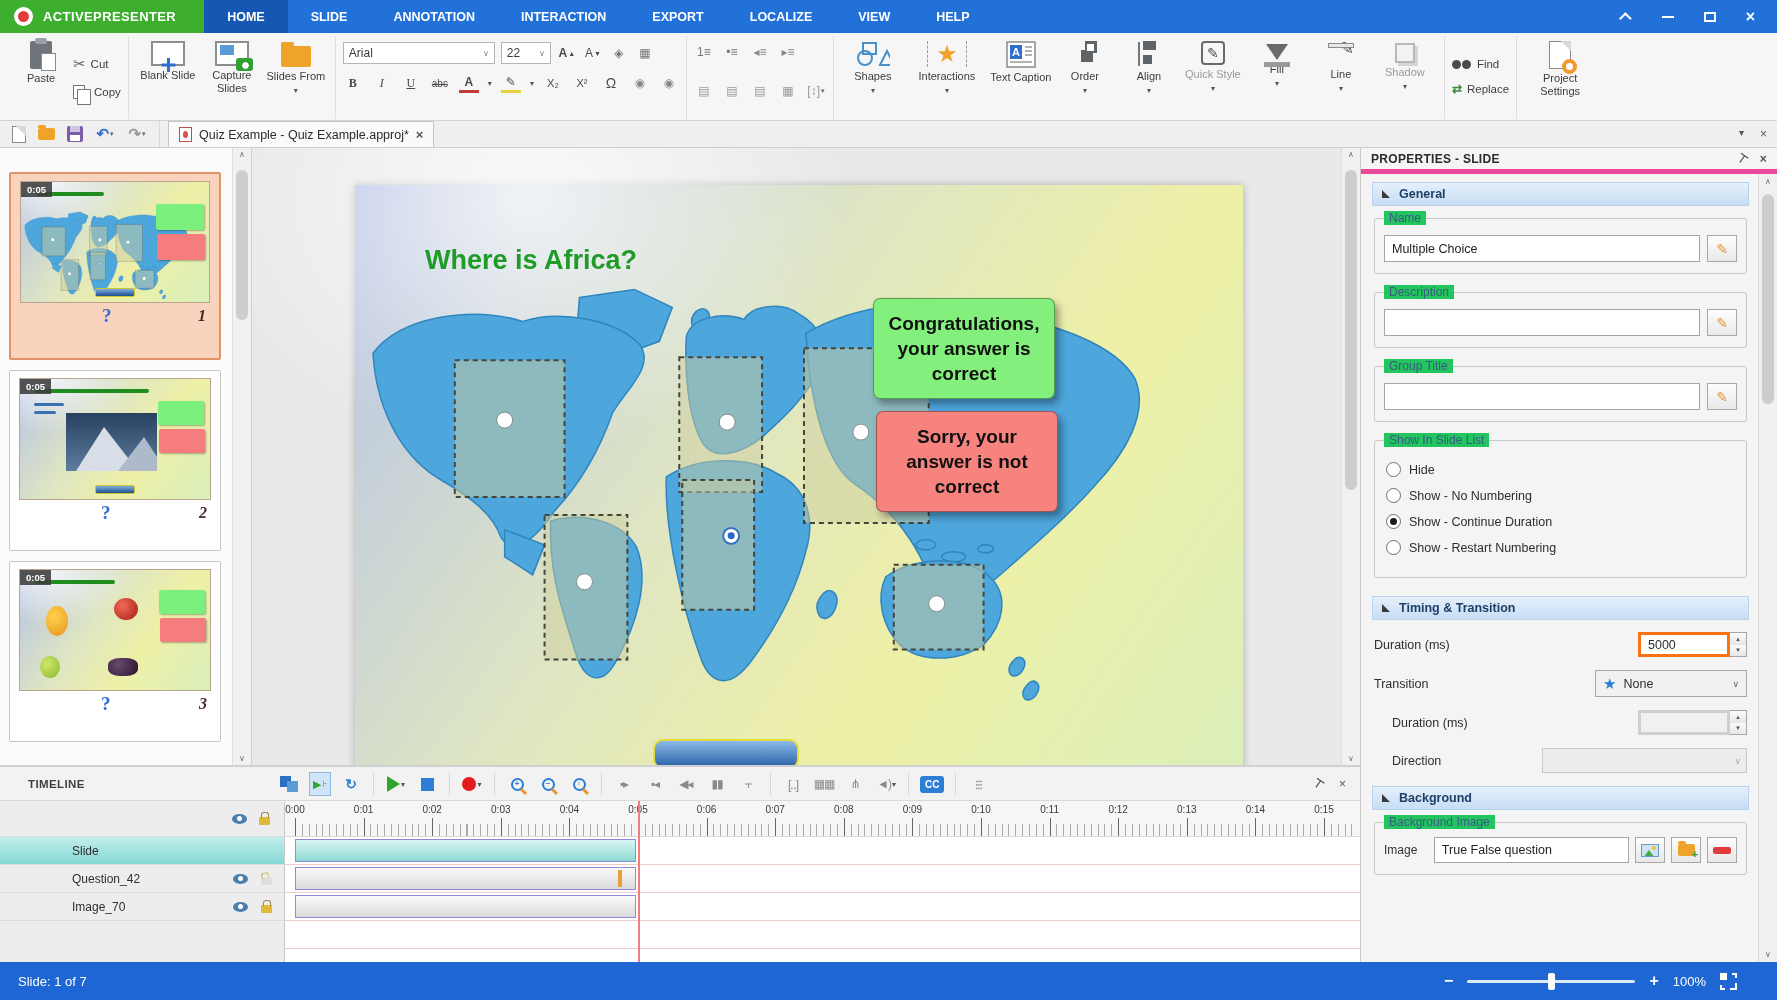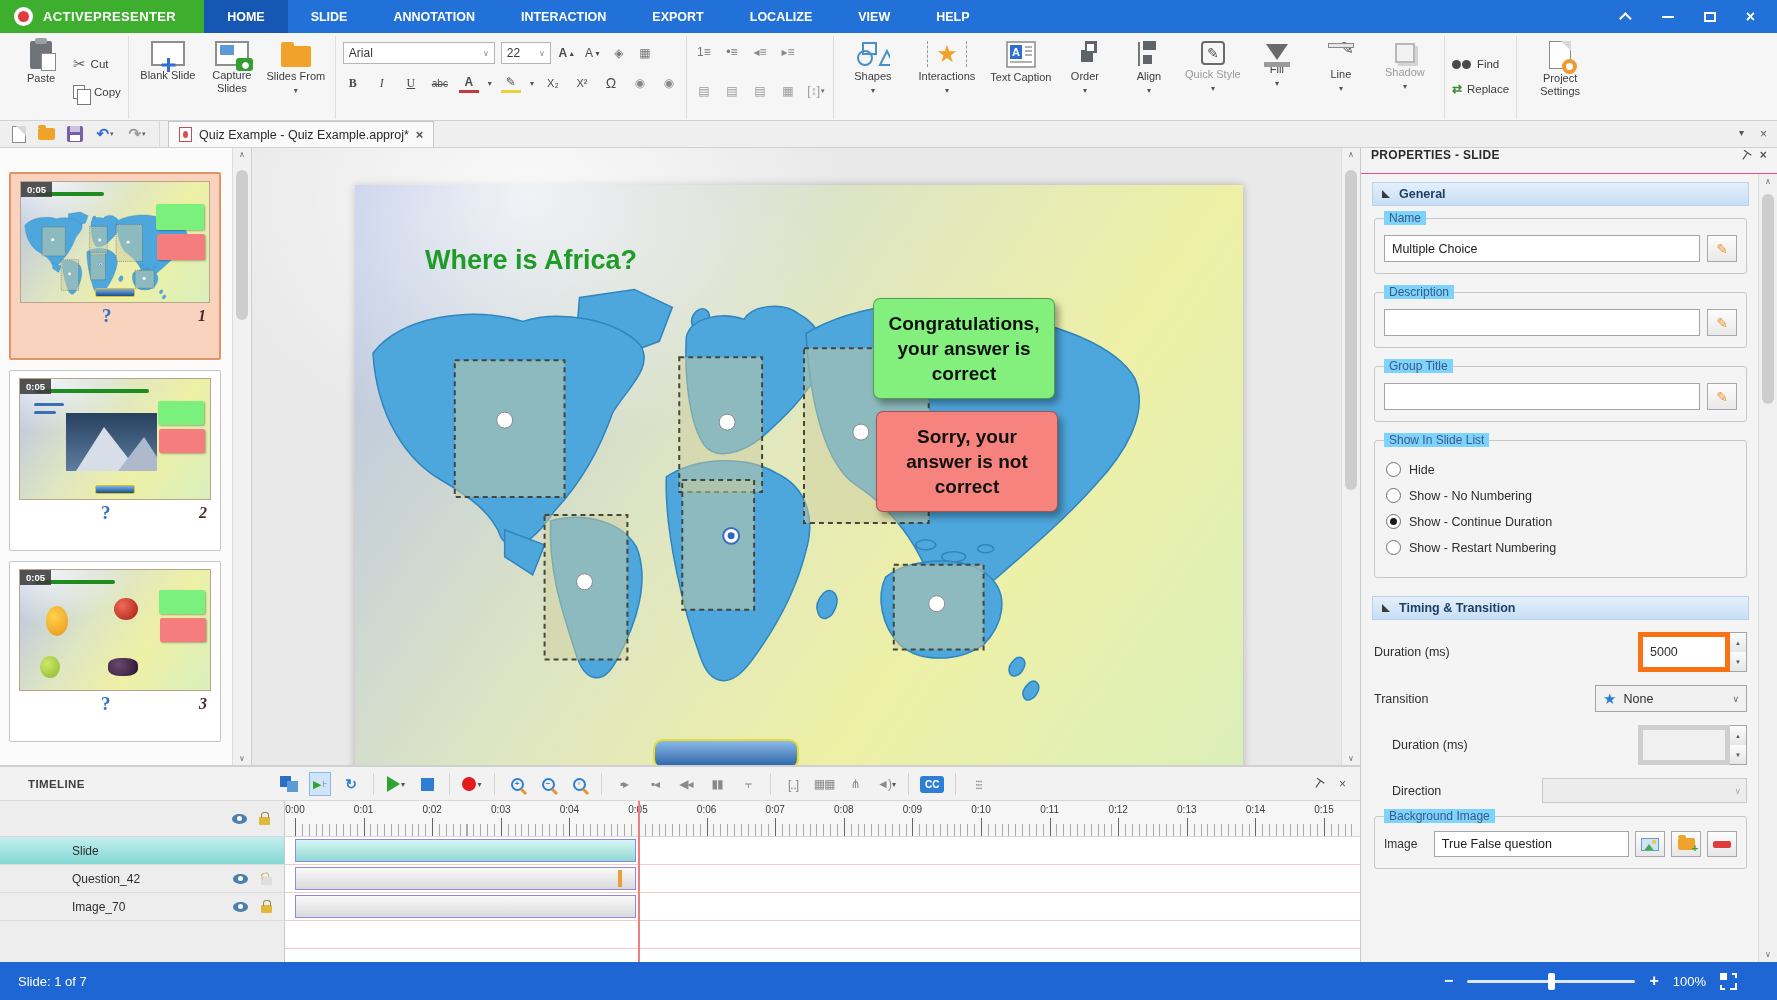--- a/index.html
+++ b/index.html
@@ -127,40 +127,40 @@
 .slide .sheen{position:absolute;left:-18%;top:-38%;width:75%;height:80%;border-radius:50%;background:radial-gradient(ellipse,rgba(255,255,255,.75),rgba(255,255,255,0) 68%)}
 .mapsvg{position:absolute;left:0;top:0;width:100%;height:580px}
 .slidetitle{position:absolute;left:70px;top:60px;font-size:27px;font-weight:bold;color:#1f9b27;font-family:"Liberation Sans",sans-serif}
 .cap{position:absolute;width:182px;padding:12px 10px;border-radius:7px;border:1px solid rgba(0,0,0,.35);box-shadow:4px 5px 7px rgba(0,0,0,.35);font-weight:bold;font-size:19px;text-align:center;line-height:1.32;color:#111}
 .cap.green{left:518px;top:113px;background:#83f07d}
 .cap.red{left:521px;top:226px;background:#f6837d}
 .submitbtn{position:absolute;left:298px;top:554px;width:146px;height:30px;border-radius:10px;border:2px solid #e4dc3a;background:linear-gradient(#8cb9e8,#2a62a8)}
 
 
 .props{position:absolute;left:1360px;top:0;width:417px;height:814px;background:#f4f4f5;border-left:1px solid #c9c9c9}
-.ptitle{height:26px;display:flex;padding:0 10px;font-weight:bold;font-size:12px;color:#2b2b2b;letter-spacing:.3px;border-bottom:1px solid #ec4899}
+.ptitle{height:26px;display:flex;align-items:center;padding:0 10px;font-weight:bold;font-size:12px;color:#2b2b2b;letter-spacing:.3px;border-bottom:5px solid #ec4899}
 .ptitle .ticons{margin-left:auto;display:flex;gap:12px;color:#555;font-size:12px}
 .pin{display:inline-block;transform:rotate(35deg);font-weight:bold}
 .pbody{position:absolute;left:0;right:19px;top:26px;bottom:0;padding:5px 9px 0 11px;overflow:hidden}
 .pscroll{position:absolute;right:0;top:26px;bottom:0;width:19px;background:#f0f0f1;border-left:1px solid #ddd;display:flex;flex-direction:column;align-items:center;justify-content:space-between;padding:3px 0;font-size:8px;color:#707070}
 .phead{height:24px;background:linear-gradient(#e5effb,#c7def5);border:1px solid #b9d3ee;display:flex;align-items:center;gap:9px;padding:0 9px;font-weight:bold;font-size:12.5px;color:#1d4066;margin:3px 0 12px}
 .ptri{width:0;height:0;border-bottom:8px solid #3a3a3a;border-right:8px solid transparent}
 .fset{position:relative;border:1px solid #c8c8c8;border-radius:3px;margin:6px 2px 18px;padding:16px 9px 11px}
-.leg{position:absolute;top:-8px;left:9px;background:#7dd3fc;padding:0 5px;color:#3a5a84;font-size:12px}
+.leg{position:absolute;top:-8px;left:9px;background:#22c55e;padding:0 5px;color:#3a5a84;font-size:12px}
 .inrow{display:flex;align-items:center;gap:7px}
 .pinput{flex:1;height:27px;border:1px solid #a5a5a5;background:#fff;font-family:"Liberation Sans",sans-serif;font-size:12.5px;color:#222;padding:0 7px;outline:none}
 .editbtn{width:30px;height:27px;border:1px solid #a8a8a8;background:linear-gradient(#fdfdfd,#e9e9e9);display:flex;align-items:center;justify-content:center;color:#e8962e;font-size:14px}
 .radio{display:flex;align-items:center;gap:8px;margin:11px 2px;font-size:12.5px;color:#2e2e2e}
 .rdot{width:15px;height:15px;border-radius:50%;border:1px solid #6f6f6f;background:#fff;position:relative;flex:none}
 .rdot.on:after{content:"";position:absolute;inset:3px;border-radius:50%;background:#1a1a1a}
 .prow{display:flex;align-items:center;margin:11px 2px 13px;font-size:12.5px;color:#2e2e2e}
 .prow .plabel{flex:1}
 .prow.indent .plabel{padding-left:18px}
 .spin{display:flex;align-items:stretch}
-.spinbox{width:92px;height:40px;border:5px solid #f97316;background:#fff;display:flex;align-items:center;padding:0 7px;font-size:12.5px}
+.spinbox{width:92px;height:25px;border:3px solid #f97316;background:#fff;display:flex;align-items:center;padding:0 7px;font-size:12.5px}
 .spin .arrs{width:17px;border:1px solid #a5a5a5;border-left:none;display:flex;flex-direction:column}
 .spin .arrs span{flex:1;display:flex;align-items:center;justify-content:center;font-size:6px;color:#555;background:linear-gradient(#fbfbfb,#e6e6e6)}
 .spin.dis .spinbox{background:#f0f0f0;border-color:#cfcfcf}
 .tsel{width:152px;height:27px;border:1px solid #a5a5a5;background:#f1f1f1;display:flex;align-items:center;gap:7px;padding:0 7px;font-size:12.5px}
 .tsel .star{color:#2d7fd6;font-size:15px}
 .tsel .chev{margin-left:auto;color:#666;font-size:9px}
 .dsel{width:205px;height:25px;border:1px solid #c9c9c9;background:#ececec;display:flex;align-items:center;justify-content:flex-end;padding:0 5px;color:#aaa;font-size:9px}
 .imgrow{display:flex;align-items:center;gap:6px}
 .imgcombo{width:196px;height:26px;border:1px solid #a5a5a5;background:#fff;display:flex;align-items:center;padding:0 7px;font-size:12.5px;color:#222}
 .ibtn{width:30px;height:26px;border:1px solid #a8a8a8;background:linear-gradient(#fdfdfd,#e7e7e7);display:flex;align-items:center;justify-content:center;position:relative}
@@ -699,20 +699,24 @@
           </div>
         </div>
 
         <div class="prow indent">
           <span class="plabel">Direction</span>
           <div class="dsel">
             <span>∨</span>
           </div>
         </div>
 
+        <div class="phead">
+          <span class="ptri"></span>
+          <span>Background</span>
+        </div>
 
         <div class="fset" style="padding-top:14px;margin-bottom:6px">
           <span class="leg">Background Image</span>
           <div class="imgrow">
             <span style="width:44px">Image</span>
             <div class="imgcombo">
               <span>True False question</span>
             </div>
             <span class="ibtn">
                 <span class="ipic"></span>

